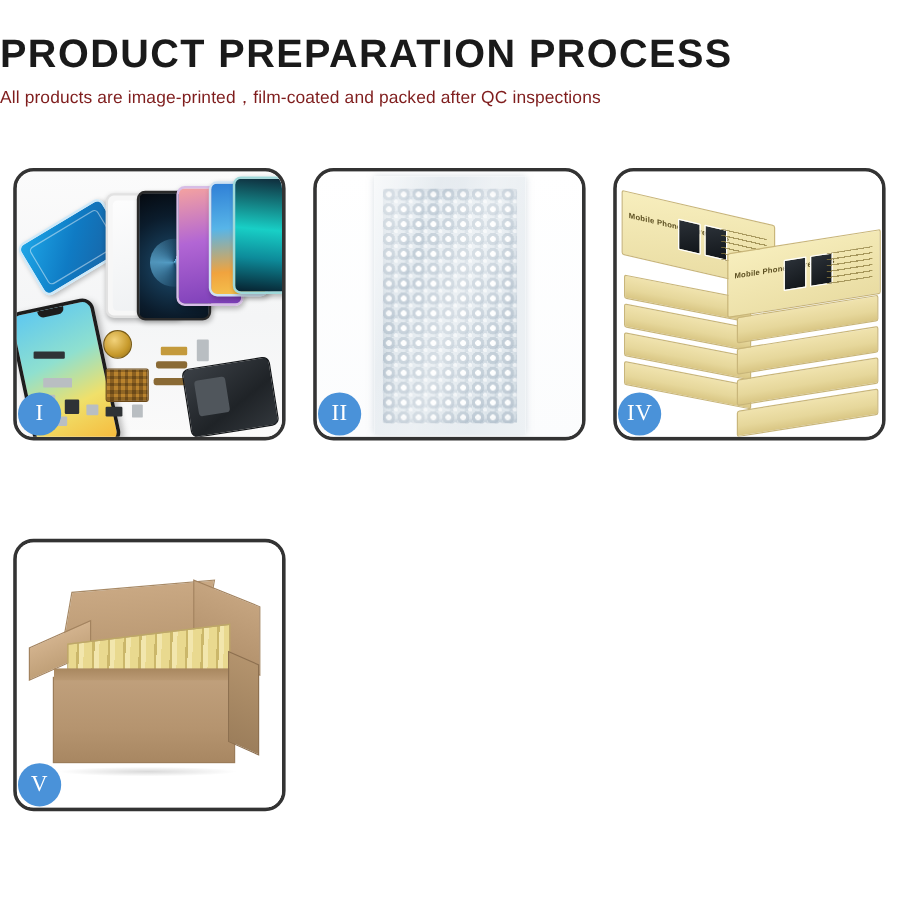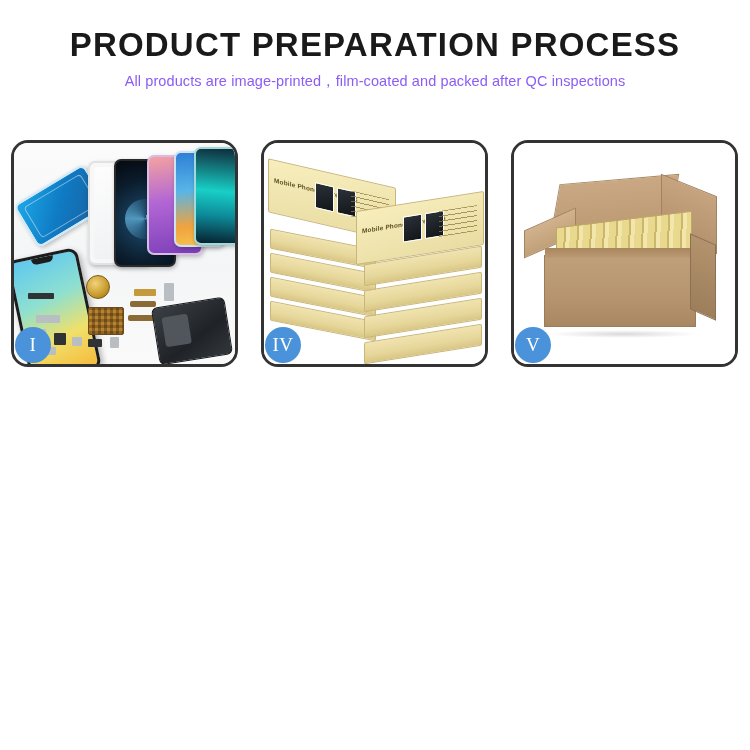--- a/index.html
+++ b/index.html
@@ -19,35 +19,35 @@
     height: 750px;
     background: #ffffff;
   }
 
   
   .header {
     position: absolute;
     top: 28px;
     left: 0;
     width: 750px;
-    text-align: center;
+    text-align: left;
   }
   .title {
     font-size: 33px;
     font-weight: bold;
     letter-spacing: 1.2px;
     color: #1a1a1a;
     line-height: 1.05;
     white-space: nowrap;
     font-family: "Liberation Sans", sans-serif;
   }
   .subtitle {
     margin-top: 9px;
     font-size: 14.5px;
-    color: #8b5cf6;
+    color: #7f1d1d;
     letter-spacing: 0.1px;
     white-space: nowrap;
     font-family: "Liberation Sans", sans-serif;
   }
 
   
   .grid {
     position: absolute;
     top: 140px;
     left: 11px;
@@ -459,20 +459,30 @@
             <div class="pt light" style="left:96px;top:66px;width:9px;height:11px;"></div>
             <div class="pt light" style="left:30px;top:76px;width:12px;height:8px;"></div>
             <div class="pt light" style="left:150px;top:12px;width:10px;height:18px;"></div>
             <div class="backplate"></div>
           </div>
         </div>
       </div>
       <div class="badge">I</div>
     </div>
 
+    <div class="panel">
+      <div class="panel-inner">
+        <div class="scene-bubble">
+          <div class="wrap-sheet"></div>
+          <div class="bubbles"></div>
+          <div class="wrap-sheen"></div>
+        </div>
+      </div>
+      <div class="badge">II</div>
+    </div>
 
 
     <div class="panel">
       <div class="panel-inner">
         <div class="scene-stack">
           <div class="sb sb-l1"></div>
           <div class="sb sb-l2"></div>
           <div class="sb sb-l3"></div>
           <div class="sb sb-l4"></div>
           <div class="sb sb-r1"></div>

